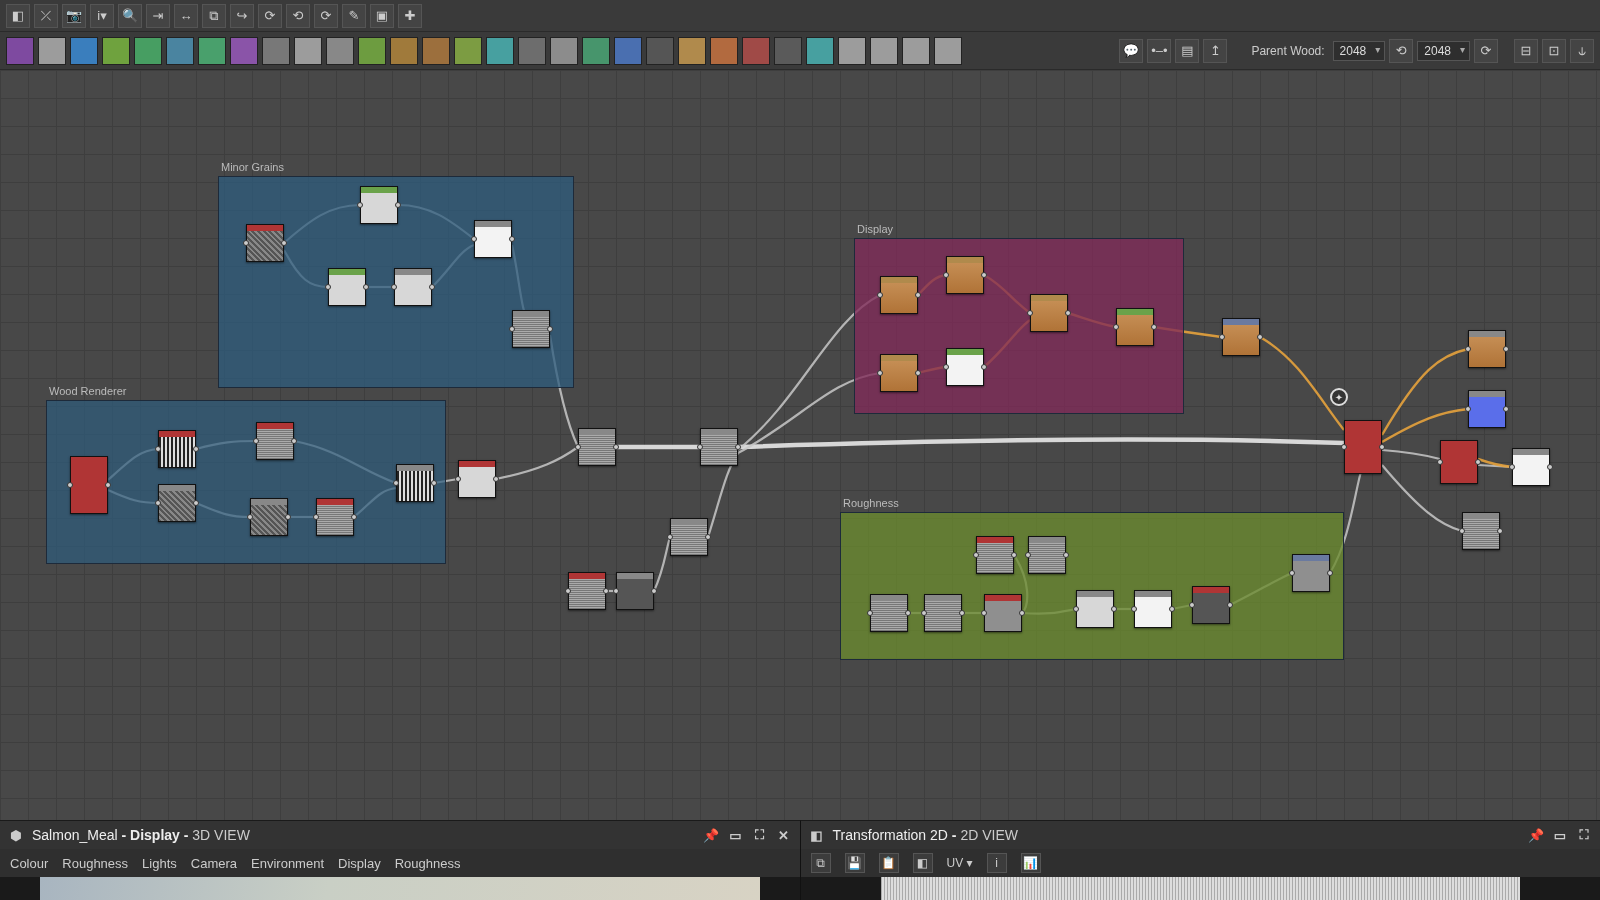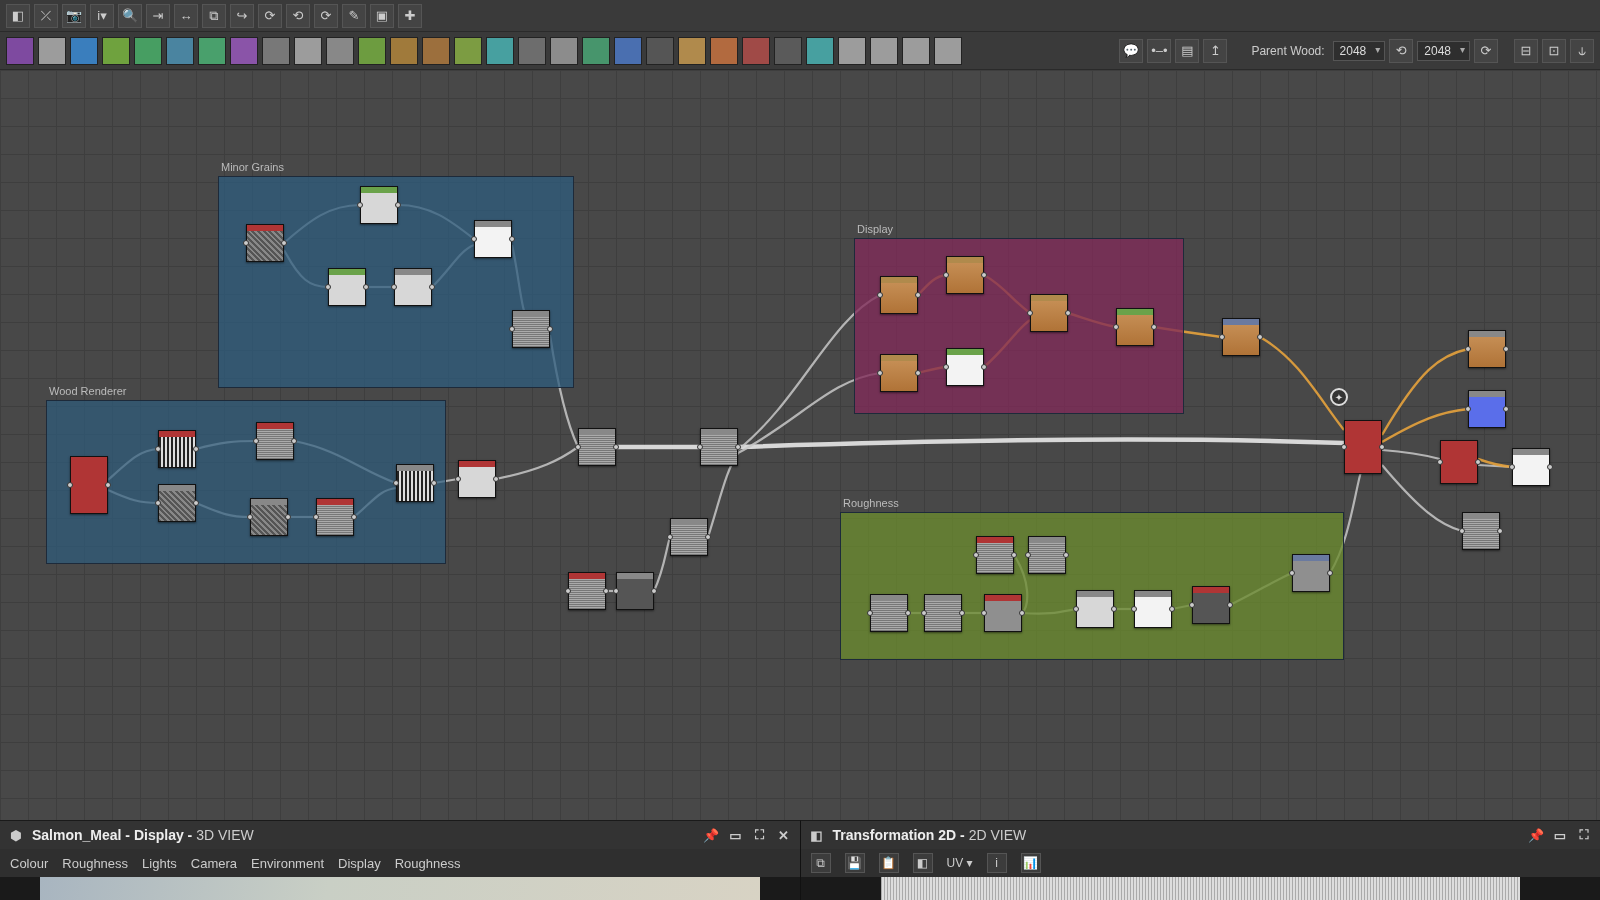--- a/index.html
+++ b/index.html
@@ -104,21 +104,21 @@
     background: #2f2f2f;
     border-top: 1px solid #1a1a1a;
     display: flex; flex-direction: column;
   }
   .panel + .panel { border-left: 1px solid #111; }
   .panel-header {
     display: flex; align-items: center; gap: 8px;
     background: #333; padding: 4px 8px; height: 28px;
     font-size: 14px; font-weight: 600; color: #eee;
   }
-  .panel-header .title-main { font-weight: 700; }
+  .panel-header .title-main { font-weight: 400; }
   .panel-header .title-sub { font-weight: 400; color: #ccc; }
   .panel-header .right-ctrls {
     margin-left: auto; display: flex; gap: 8px;
   }
   .hdr-icn {
     width: 16px; height: 16px; display: inline-flex; align-items: center;
     justify-content: center; font-size: 13px; color: #ccc; cursor: pointer;
   }
   .panel-sub {
     display: flex; align-items: center; gap: 14px;

